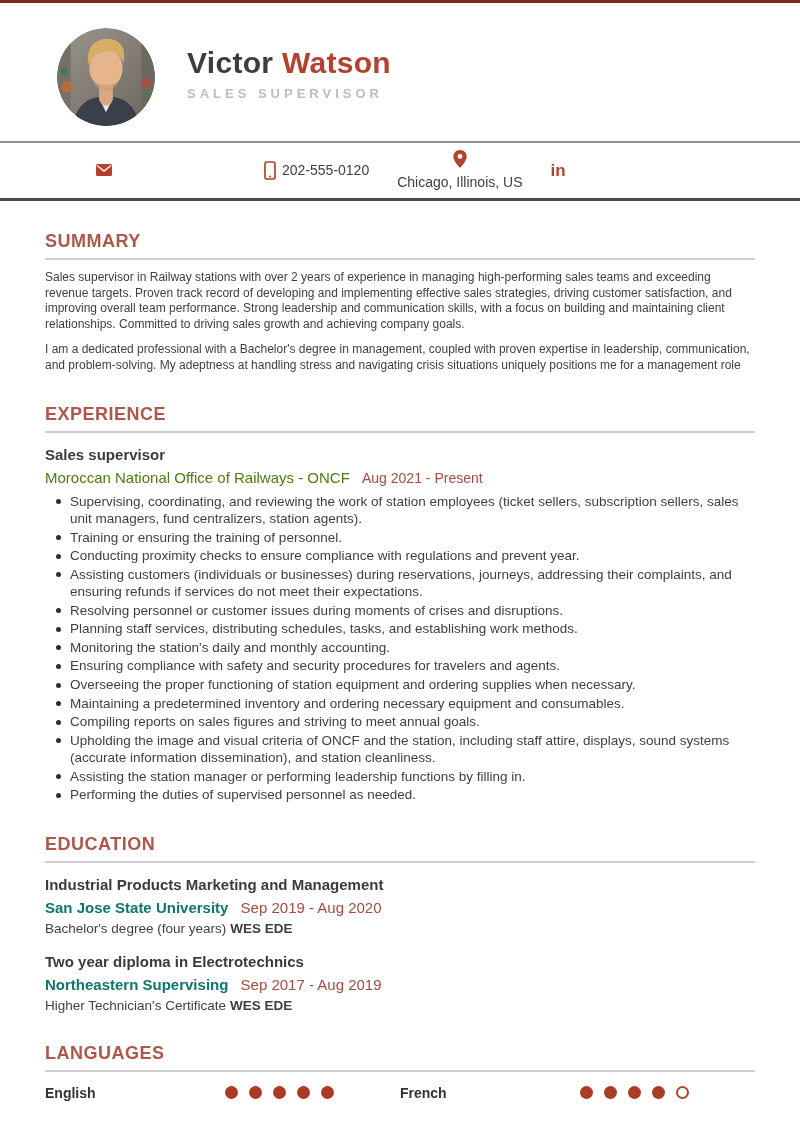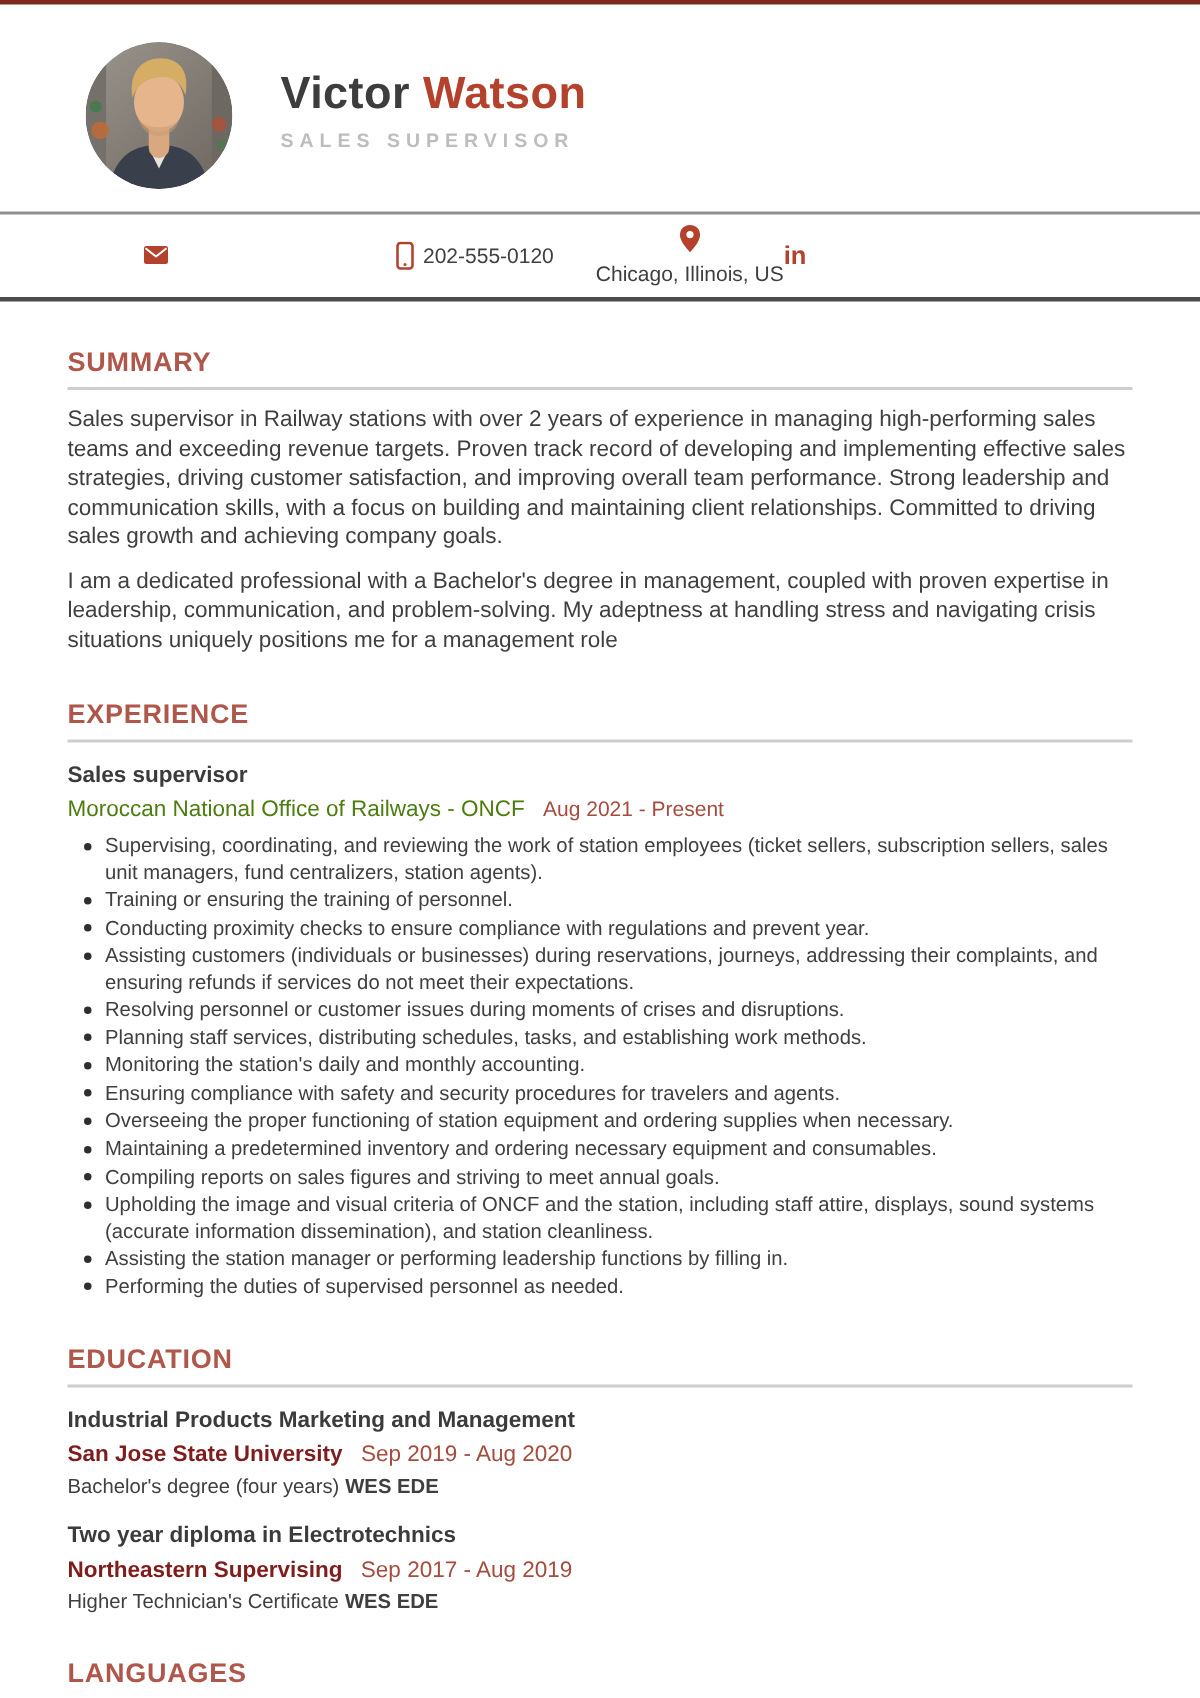--- a/index.html
+++ b/index.html
@@ -38,36 +38,36 @@
     border-bottom: 3px solid #4c4c4c;
     padding: 7px 0 8px 0;
     display: flex; align-items: center;
     font-size: 14px; color: #3f3f3f;
   }
   .contact-item { display: inline-flex; align-items: center; gap: 6px; }
   .c-email   { margin-left: 96px; }
   .c-phone   { margin-left: 152px; }
   .c-location{ margin-left: 28px; flex-direction: column; }
   .c-linkedin{
-    color: #b3412c; font-weight: 800;
+    margin-left: 28px; color: #b3412c; font-weight: 800;
     font-size: 17px; line-height: 1;
   }
   .icon { display: inline-flex; align-items: center; }
 
   
   main { padding: 0 45px; }
   section { margin-top: 30px; }
   .section-heading {
     margin: 0; font-size: 18px; font-weight: 700;
     color: #ae574a; letter-spacing: 0.5px;
     padding-bottom: 6px; border-bottom: 2px solid #cecece;
   }
 
   
-  .summary-para { font-size: 15px; line-height: 1.3; margin: 10px 0 0; color: #3f3f3f; }
+  .summary-para { font-size: 12px; line-height: 1.3; margin: 10px 0 0; color: #3f3f3f; }
 
   
   .job-position { font-size: 15px; font-weight: 700; color: #3b3b3b; margin: 13px 0 0; }
   .company-line { margin-top: 6px; font-size: 15px; }
   .company-name { font-weight: 400; color: #4d7c0f; }
   .job-dates { font-weight: 400; font-size: 14px; color: #a64c3e; margin-left: 8px; text-align: center; }
   .bullets { margin: 7px 0 0; padding: 0 0 0 25px; list-style: none; }
   .bullets li {
     position: relative; font-size: 13.5px; line-height: 1.3;
     color: #3f3f3f; margin: 0 0 1px 0;
@@ -75,21 +75,21 @@
   .bullets li::before {
     content: ""; position: absolute; left: -14px; top: 6.5px;
     width: 5px; height: 5px; border-radius: 50%; background: #2e2e2e;
   }
 
   
   .edu-entry { margin-top: 13px; }
   .edu-entry + .edu-entry { margin-top: 17px; }
   .edu-degree { font-size: 15px; font-weight: 700; color: #3b3b3b; margin: 0; }
   .edu-school-line { margin-top: 6px; font-size: 15px; }
-  .edu-school { font-weight: 700; color: #7f1d1d; }
+  .edu-school { font-weight: 700; color: #0f766e; }
   .edu-dates { font-size: 15px; color: #a64c3e; margin-left: 8px; }
   .edu-detail { margin-top: 5px; font-size: 13.5px; color: #3f3f3f; }
   .edu-detail .wes { font-weight: 700; margin-left: 4px; }
 
   
   .lang-grid { display: flex; flex-wrap: wrap; margin-top: 13px; }
   .lang-item { width: 50%; display: flex; align-items: center; margin-bottom: 16px; font-weight: bold; }
   .lang-name { flex: 0 0 180px; font-size: 14px; color: #333333; }
   .dots { display: inline-flex; gap: 11px; align-items: center; }
   .dot { width: 13px; height: 13px; border-radius: 50%; }

